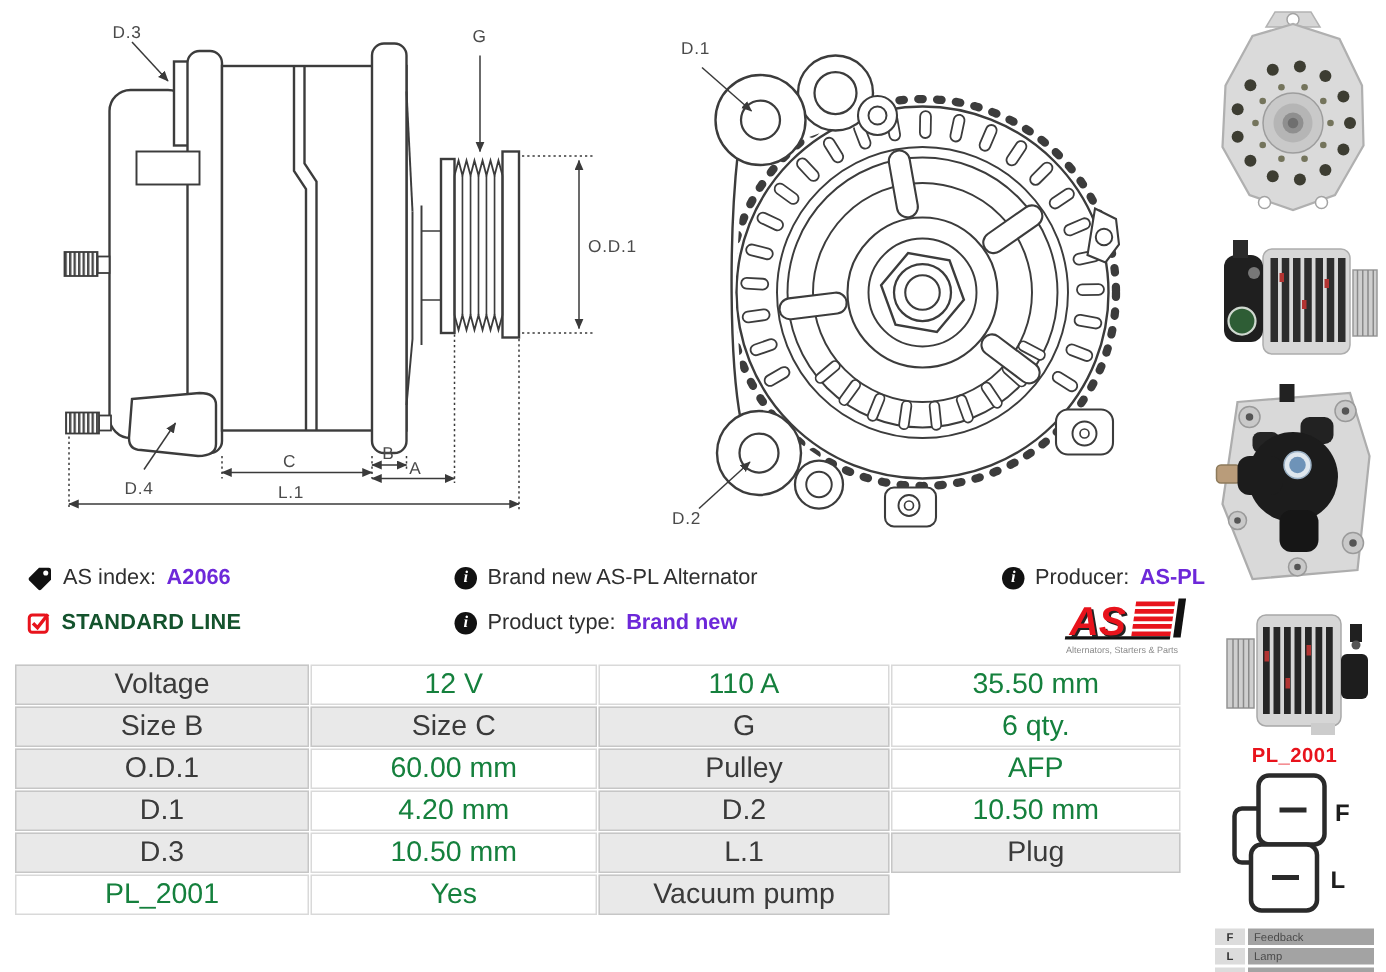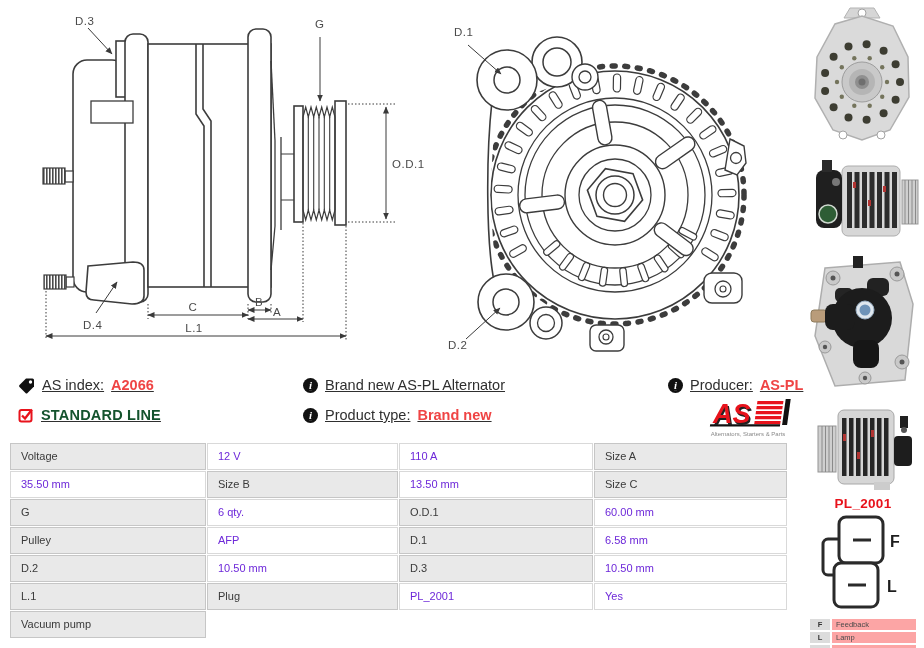--- a/index.html
+++ b/index.html
@@ -2,42 +2,42 @@
 <html><head>
 <meta charset="utf-8">
 <style>
   html,body{margin:0;padding:0;}
   body{width:924px;height:648px;position:relative;background:#fff;
        font-family:"Liberation Sans",sans-serif;color:#2f2f2f;overflow:hidden;}
   .abs{position:absolute;}
   
   svg text.dim{font-family:"Liberation Sans",sans-serif;font-size:11.5px;fill:#4a4a4a;letter-spacing:.5px;}
   
-  .info-item{position:absolute;display:flex;align-items:center;gap:7px;font-size:14.5px;height:18px;text-decoration:underline;}
-  .info-item b{color:#ef4444;}
+  .info-item{position:absolute;display:flex;align-items:center;gap:7px;font-size:14.5px;height:18px;}
+  .info-item b{color:#6d28d9;}
   .ln-red{color:#14532d;font-weight:bold;letter-spacing:.2px;}
   .info-icon{width:15px;height:15px;border-radius:50%;background:#111;color:#fff;
              display:inline-flex;align-items:center;justify-content:center;flex:0 0 15px;
              font:italic bold 11px "Liberation Serif",serif;}
   
   .spec-table{position:absolute;left:10px;top:443px;display:grid;
               grid-template-columns:196px 191px 194px 193px;gap:1px 1px;}
-  .cell{height:25px;line-height:25px;font-size:11px;padding:0 10px;text-align:left;
+  .cell{height:25px;line-height:25px;font-size:19px;padding:0 10px;text-align:center;
         white-space:nowrap;}
   .lab{background:#e9e9e9;border:1px solid #c6c6c6;color:#3a3a3a;}
-  .val{background:#ffffff;border:1px solid #d9d9d9;color:#6d28d9;}
+  .val{background:#ffffff;border:1px solid #d9d9d9;color:#15803d;}
   
   .plug-block{position:absolute;left:810px;top:496px;width:106px;}
   .plug-name{text-align:center;font-weight:bold;font-size:13.5px;color:#e8131c;letter-spacing:.3px;}
   .plug-legend{margin-top:6px;}
   .legend-row{display:flex;gap:2px;margin-bottom:2px;}
   .legend-row:nth-child(4){margin-top:9px;}
   .legend-key{width:20px;height:11px;background:#dcdcdc;font:bold 7.5px "Liberation Sans",sans-serif;
               color:#333;text-align:center;line-height:11px;}
-  .legend-desc{flex:1;height:11px;background:#fca5a5;font:7.5px "Liberation Sans",sans-serif;
+  .legend-desc{flex:1;height:11px;background:#a3a3a3;font:7.5px "Liberation Sans",sans-serif;
                color:#4a4a4a;line-height:11px;padding-left:4px;}
 </style>
 </head>
 <body>
 
 <svg class="abs" style="left:28px;top:4px" width="412" height="352" viewBox="0 0 412 352">
   <defs>
     <marker id="ah1" markerWidth="8" markerHeight="8" refX="6.5" refY="3" orient="auto-start-reverse">
       <path d="M0,0 L7,3 L0,6 Z" fill="#3a3a3a"></path>
     </marker>
@@ -349,33 +349,31 @@
   </g>
   <text x="14.5" y="27.5" font-family="Liberation Sans, sans-serif" font-size="27" font-weight="bold" font-style="italic" fill="#222">AS</text>
   <text x="13" y="26" font-family="Liberation Sans, sans-serif" font-size="27" font-weight="bold" font-style="italic" fill="#e8131c">AS</text>
   <text x="48" y="38.5" text-anchor="middle" font-family="Liberation Sans, sans-serif" font-size="6" fill="#8a8a8a">Alternators, Starters &amp; Parts</text>
 </svg>
 
 <div class="spec-table">
     <div class="cell lab">Voltage</div>
     <div class="cell val">12 V</div>
     <div class="cell val">110 A</div>
-    <div class="cell lab">Size A</div>
     <div class="cell val">35.50 mm</div>
     <div class="cell lab">Size B</div>
-    <div class="cell val">13.50 mm</div>
     <div class="cell lab">Size C</div>
     <div class="cell lab">G</div>
     <div class="cell val">6 qty.</div>
     <div class="cell lab">O.D.1</div>
     <div class="cell val">60.00 mm</div>
     <div class="cell lab">Pulley</div>
     <div class="cell val">AFP</div>
     <div class="cell lab">D.1</div>
-    <div class="cell val">6.58 mm</div>
+    <div class="cell val">4.20 mm</div>
     <div class="cell lab">D.2</div>
     <div class="cell val">10.50 mm</div>
     <div class="cell lab">D.3</div>
     <div class="cell val">10.50 mm</div>
     <div class="cell lab">L.1</div>
     <div class="cell lab">Plug</div>
     <div class="cell val">PL_2001</div>
     <div class="cell val">Yes</div>
     <div class="cell lab">Vacuum pump</div>
   </div>

